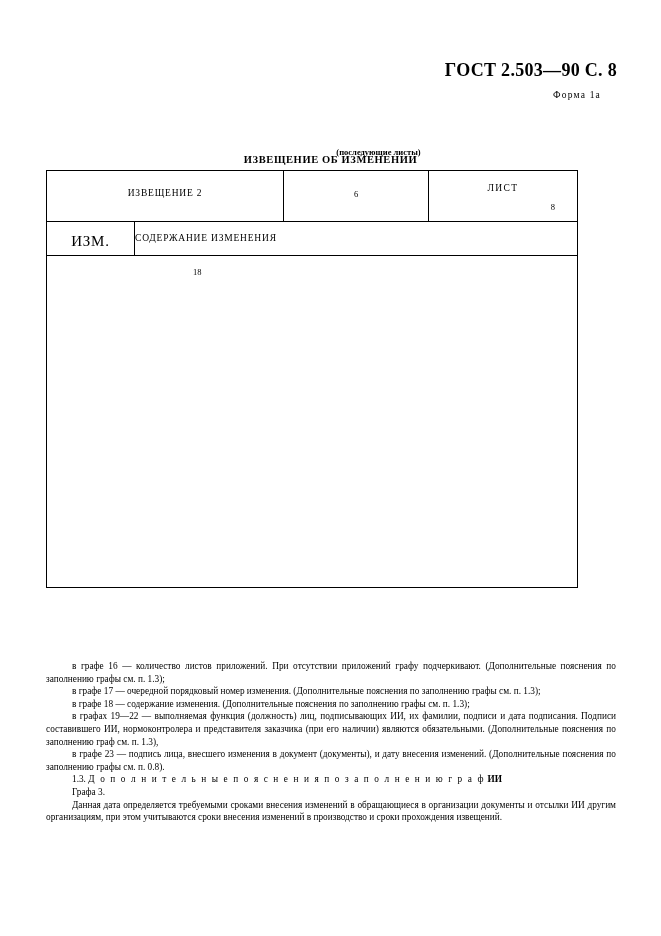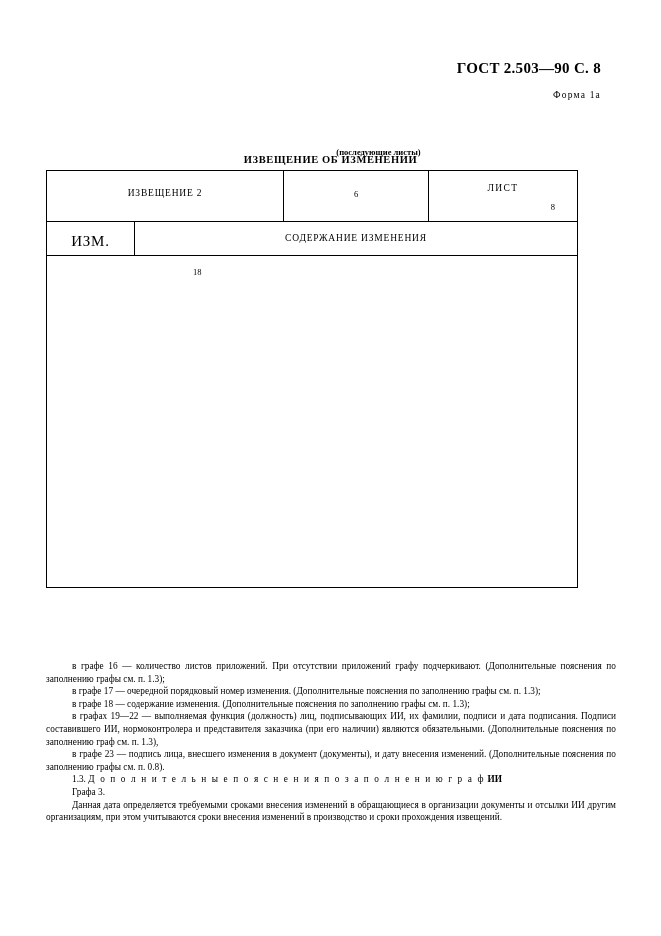--- a/index.html
+++ b/index.html
@@ -13,23 +13,23 @@
     height: 936px;
     background: #ffffff;
     font-family: "Liberation Serif", serif;
     color: #000000;
     overflow: hidden;
   }
 
   .header-line {
     position: absolute;
     top: 60px;
-    right: 60px;
+    right: 44px;
     font-family: "Liberation Serif", serif;
-    font-size: 15px;
+    font-size: 18px;
     font-weight: bold;
     letter-spacing: 0.3px;
   }
   .form-label {
     position: absolute;
     top: 90px;
     right: 60px;
     font-size: 9.5px;
     letter-spacing: 1.2px;
   }
@@ -142,21 +142,21 @@
     left: 0; right: 0;
     top: 11px;
     text-align: center;
     font-size: 15px;
     letter-spacing: 0.8px;
   }
   .content-text {
     position: absolute;
     left: 0; right: 0;
     top: 11px;
-    text-align: center;
+    text-align: left;
     font-size: 9.5px;
     letter-spacing: 0.8px;
   }
 
   .row-body {
     position: relative;
     height: 398px;
   }
   .cell-izm-body {
     left: 0;

